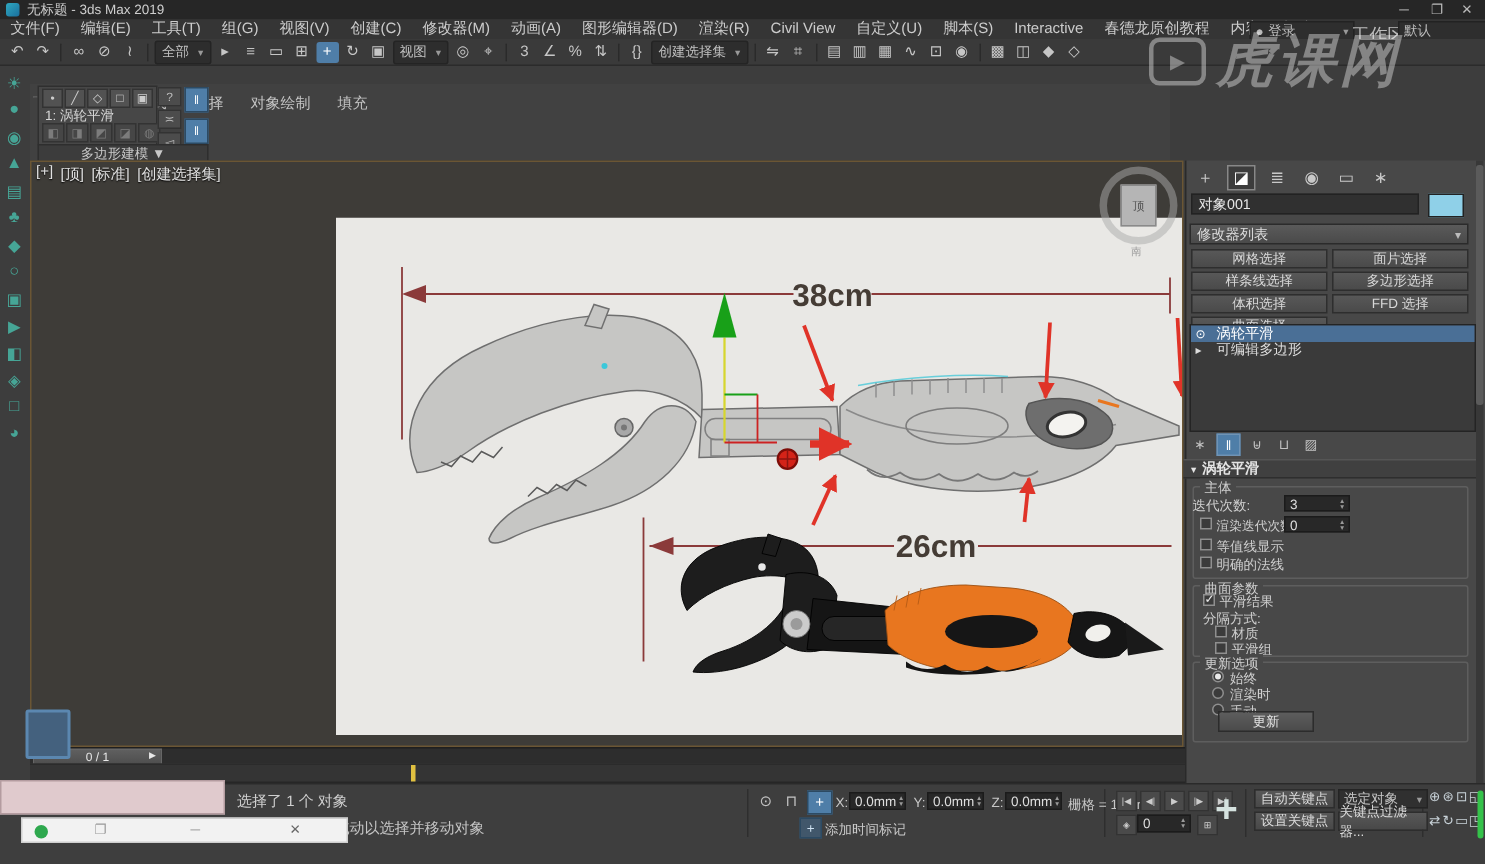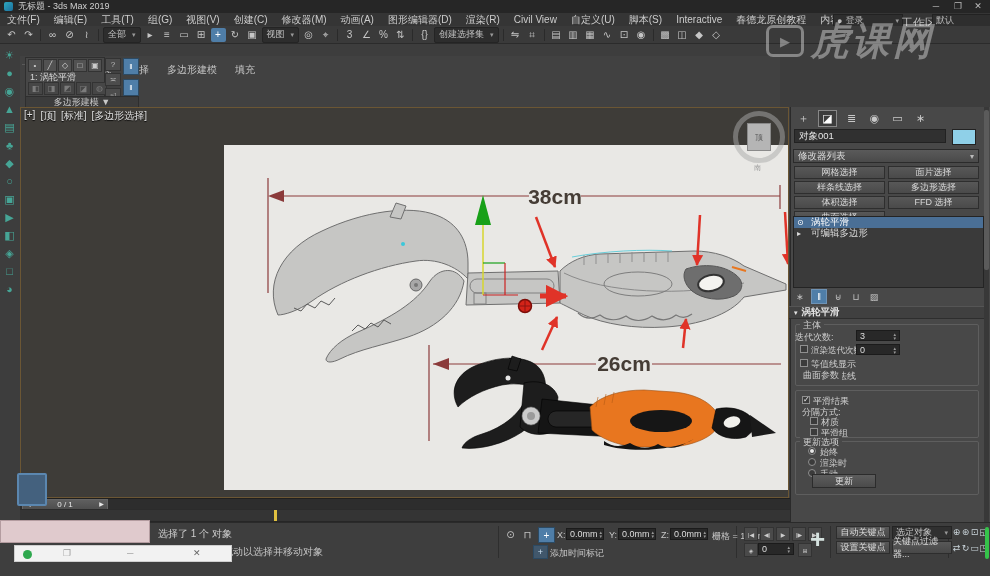--- a/index.html
+++ b/index.html
@@ -373,21 +373,21 @@
     <span id="wm-play">▶</span>
     <span id="wm-text">虎课网</span>
   </div>
 
   <div id="ribbonbody" class="abs"></div>
   <div id="ribbontabs" class="abs">
 
   <span class="rtab active">建模</span>
       <span class="rtab">自由形式</span>
       <span class="rtab">选择</span>
-      <span class="rtab">多边形建模</span>
+      <span class="rtab">对象绘制</span>
       <span class="rtab">填充</span>
     </div>
   <div id="rgroup" class="abs">
     <div class="rrow">
 
     <span class="rbtn">•</span>
         <span class="rbtn">╱</span>
         <span class="rbtn">◇</span>
         <span class="rbtn">□</span>
         <span class="rbtn">▣</span>
@@ -433,21 +433,21 @@
       <span class="lsitem">◕</span>
     </div>
   <div id="explorer-play" class="abs">▸</div>
   <div id="explorer-rect" class="abs"></div>
 
   <div id="viewport" class="abs"></div>
   <div id="vplabels" class="abs">
     <span>[+]</span>
     <span>[顶]</span>
     <span>[标准]</span>
-    <span>[多边形选择]</span>
+    <span>[创建选择集]</span>
   </div>
 
   <svg id="canvas" class="abs" viewBox="0 0 564 345">
     <defs>
       <marker id="ah" viewBox="0 0 10 10" refX="9" refY="5" markerWidth="4.5" markerHeight="4.5" orient="auto">
         <path d="M0,0 L10,5 L0,10 Z" fill="#e03328"></path>
       </marker>
     </defs>
     <rect x="0" y="0" width="564" height="345" fill="#e9e8e5"></rect>
 
@@ -599,21 +599,21 @@
   <div class="field" style="left:856px;top:344px;width:44px;height:11px">
     <span>0</span>
     <span class="spin">▴<span>▾</span></span>
   </div>
   <span class="cb" style="left:800px;top:359px"></span>
   <span class="plabel" style="left:811px;top:358px">等值线显示</span>
   <span class="cb" style="left:800px;top:371px"></span>
   <span class="plabel" style="left:811px;top:370px">明确的法线</span>
 
   <div class="grp" style="left:795px;top:390px;width:182px;height:46px"></div>
-  <span class="grptitle" style="left:800px;top:369px">曲面参数</span>
+  <span class="grptitle" style="left:800px;top:386px">曲面参数</span>
   <span class="cb checked" style="left:802px;top:396px"></span>
   <span class="plabel" style="left:813px;top:395px">平滑结果</span>
   <span class="plabel" style="left:802px;top:406px">分隔方式:</span>
   <span class="cb" style="left:810px;top:417px"></span>
   <span class="plabel" style="left:821px;top:416px">材质</span>
   <span class="cb" style="left:810px;top:428px"></span>
   <span class="plabel" style="left:821px;top:427px">平滑组</span>
 
   <div class="grp" style="left:795px;top:441px;width:182px;height:52px"></div>
   <span class="grptitle" style="left:800px;top:436px">更新选项</span>

